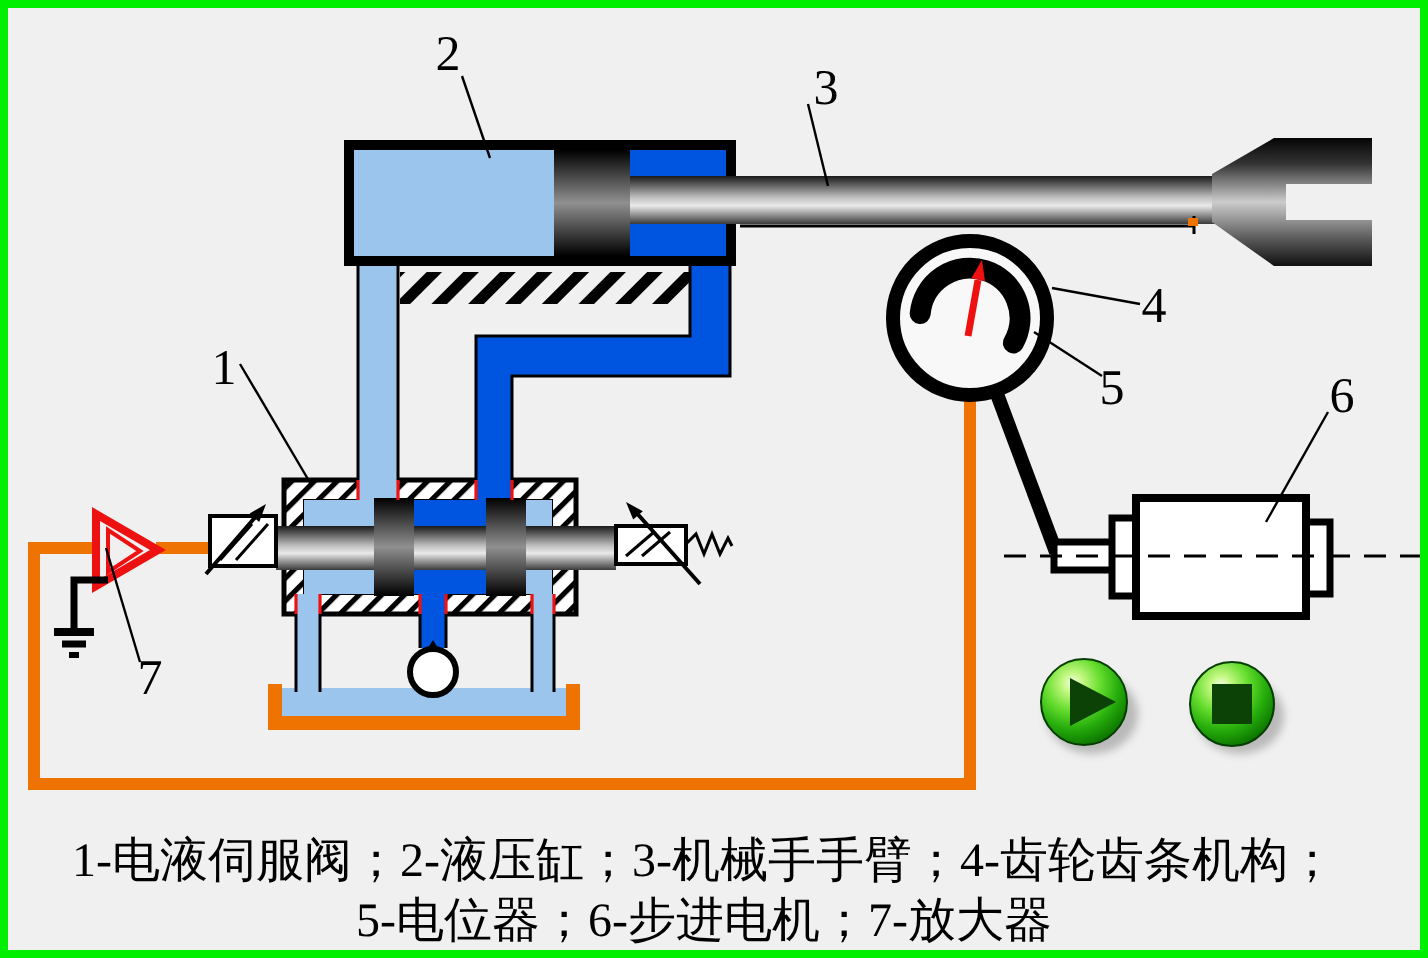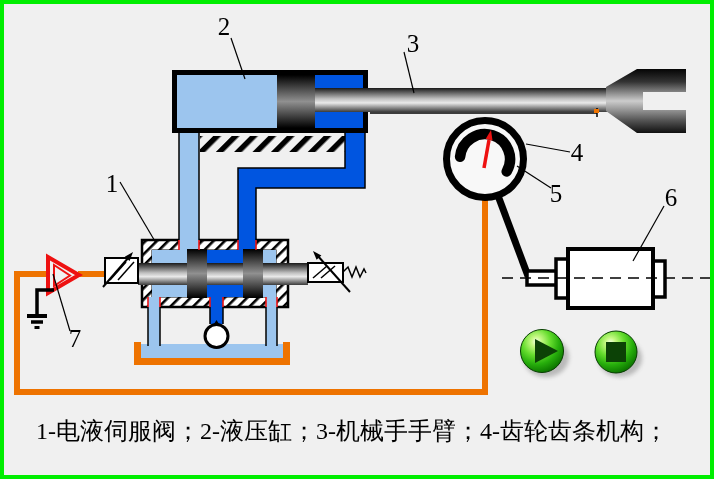--- a/index.html
+++ b/index.html
@@ -204,14 +204,15 @@
   <text x="556" y="202">5</text>
   <text x="671" y="206">6</text>
   <text x="75" y="347">7</text>
  </g>
 
  <rect x="2" y="2" width="710" height="475" fill="none" stroke="#00ee00" stroke-width="4"></rect>
 </svg>
 
 <div class="caption">
  <div>1-电液伺服阀；2-液压缸；3-机械手手臂；4-齿轮齿条机构；</div>
+ <div>5-电位器；6-步进电机；7-放大器</div>
 </div>
 </div>
 
 </body></html>

